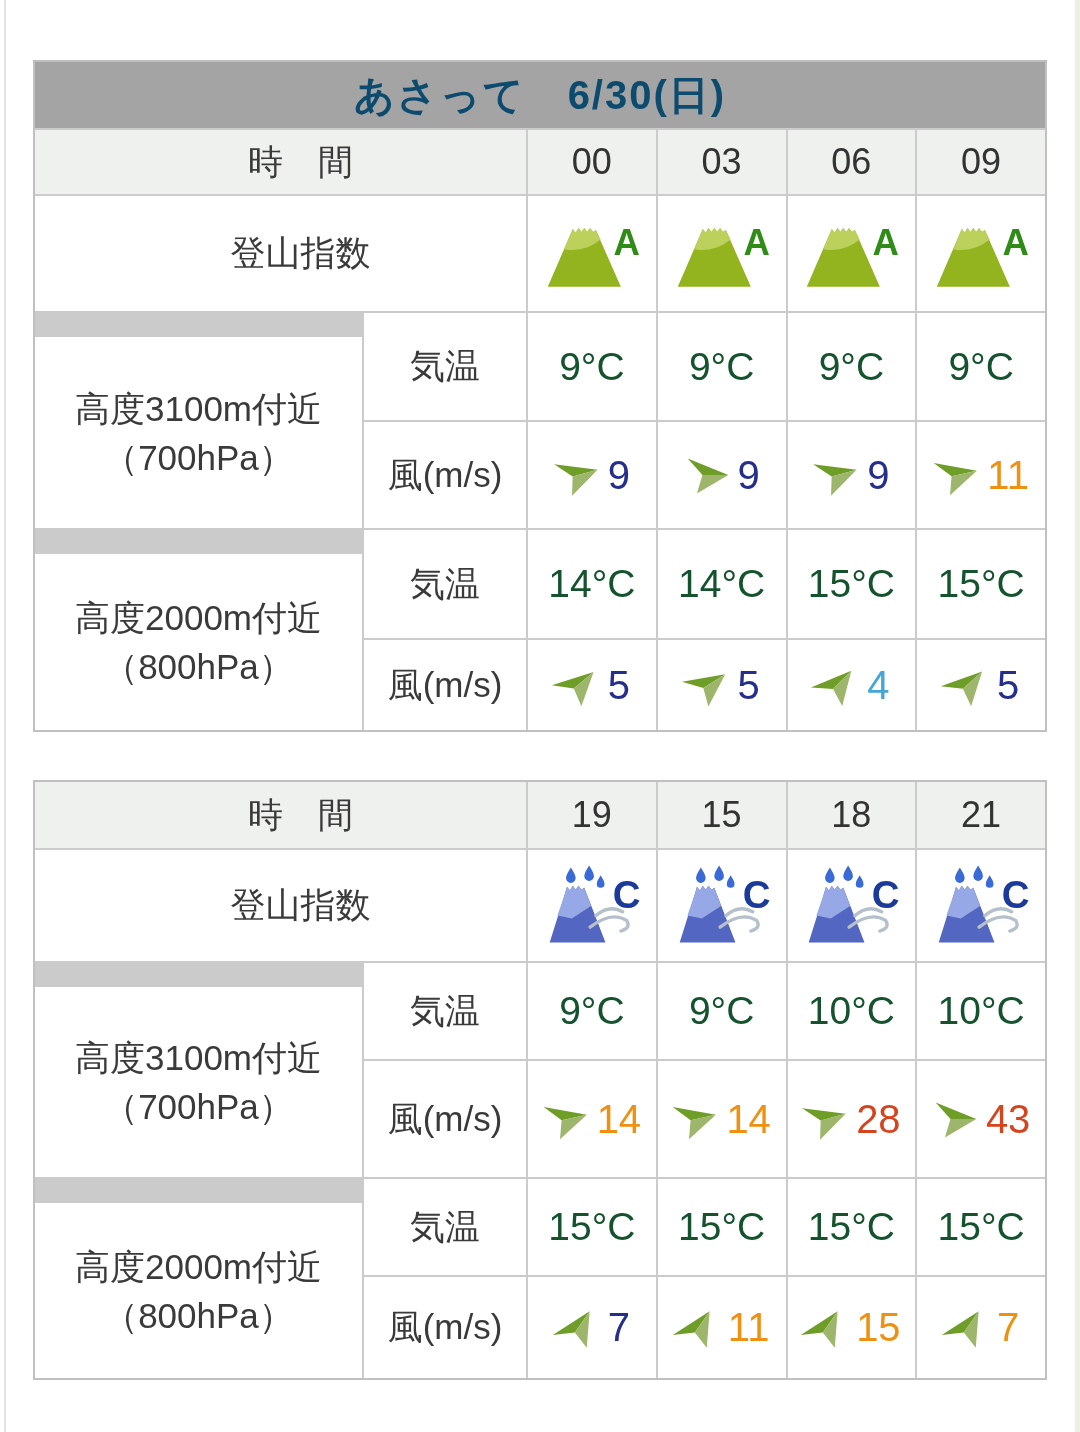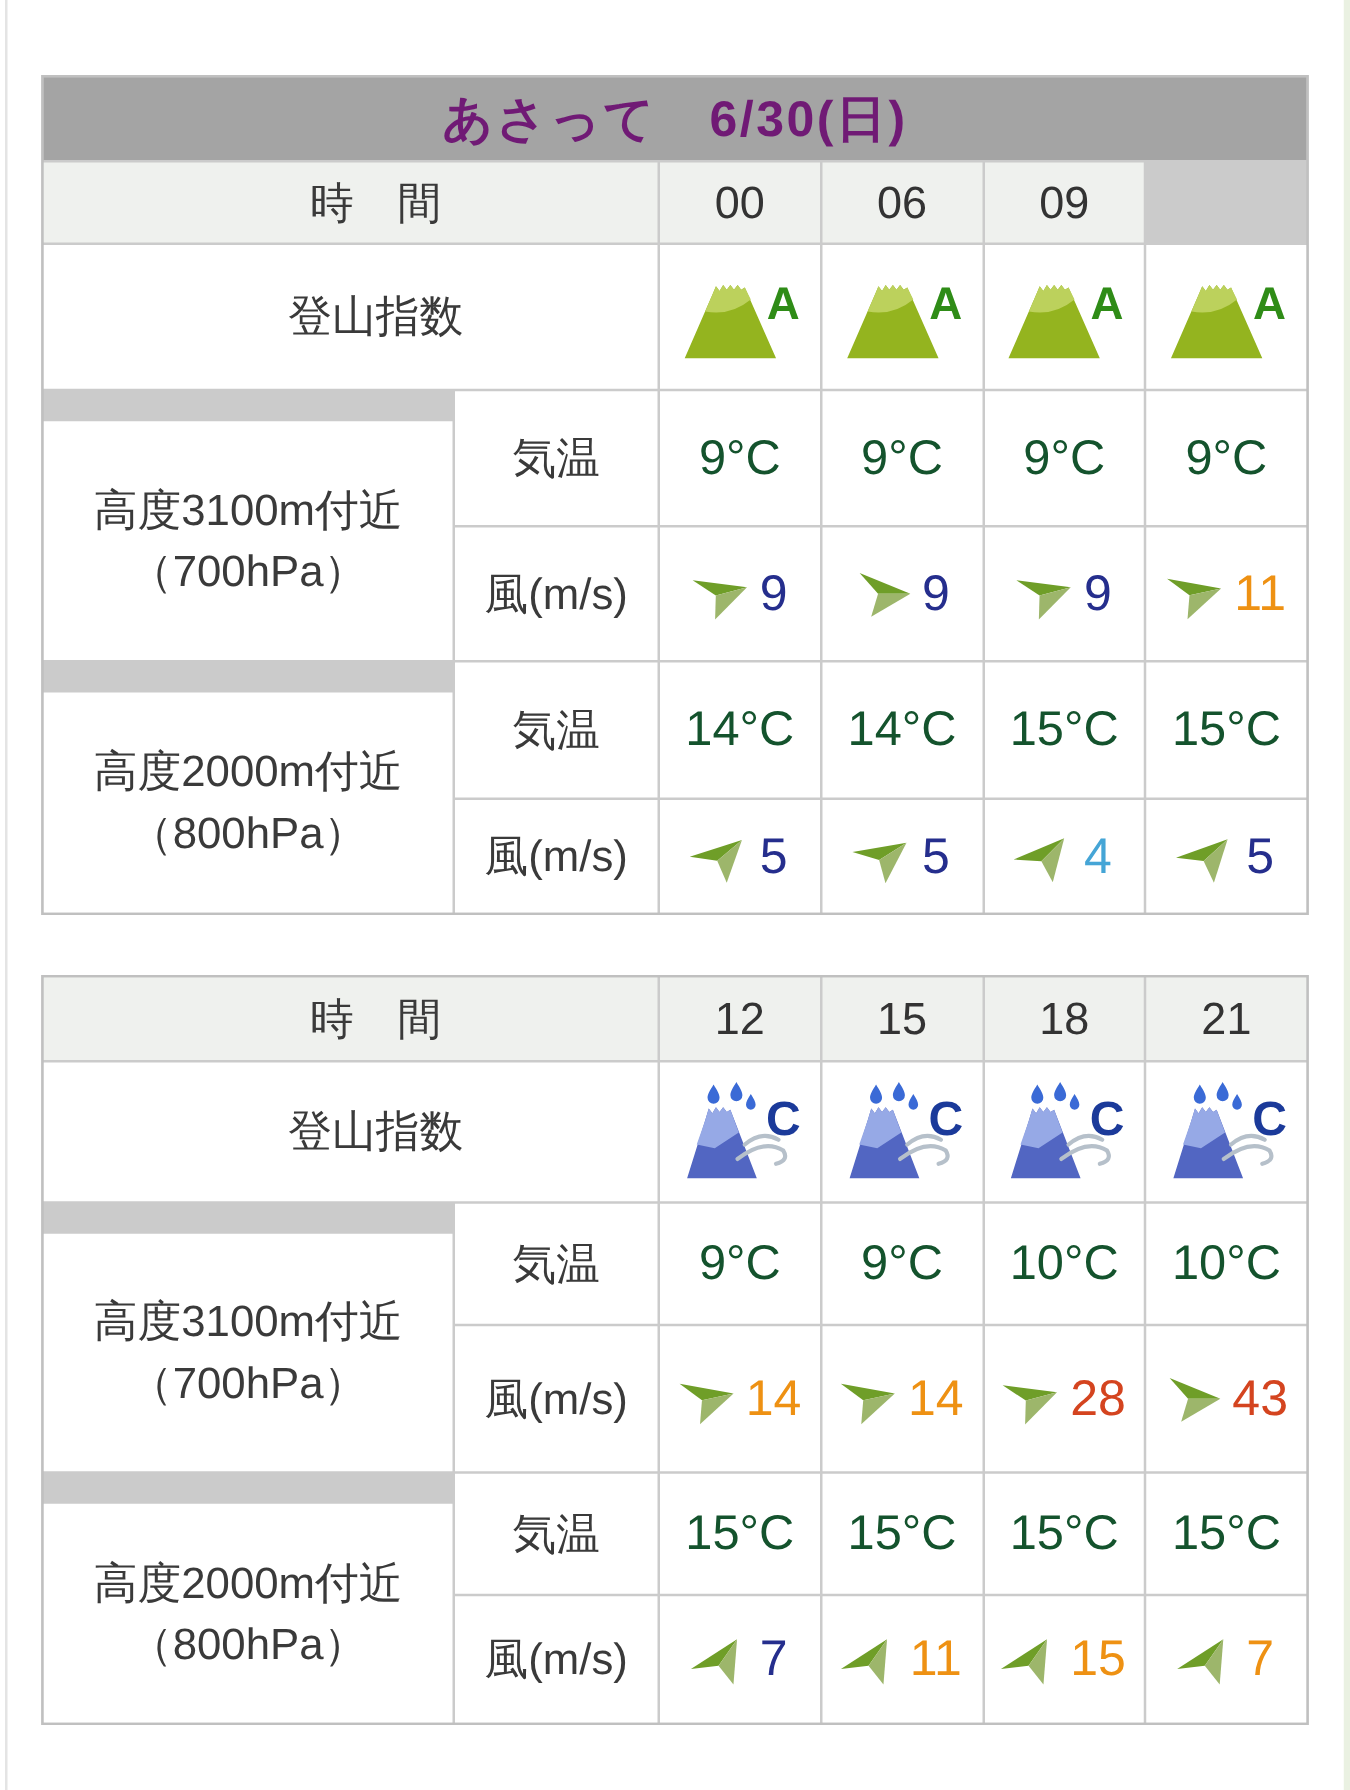--- a/index.html
+++ b/index.html
@@ -12,21 +12,21 @@
   .edge-right{position:absolute;right:0;top:0;width:5px;height:100%;background:#eaf1e2;}
 
   .fc{position:absolute;left:33px;width:1014px;display:grid;
       grid-template-columns:327px 162px 1fr 1fr 1fr 1fr;
       gap:2px;background:#cbcbcb;border:2px solid #c0c0c0;box-sizing:border-box;}
   #t1{top:60px;grid-template-rows:66px 64px 115px 107px 106px 108px 90px;}
   #t2{top:780px;grid-template-rows:66px 111px 96px 116px 96px 101px;}
 
   .cell{background:#ffffff;display:flex;align-items:center;justify-content:center;}
   .shade{background:#eff1ee;}
-  .hdr{grid-column:1/7;background:#a4a4a4;color:#701a75;font-size:40px;font-weight:bold;letter-spacing:2px;}
+  .hdr{grid-column:1/7;background:#a4a4a4;color:#0c4a6e;font-size:40px;font-weight:bold;letter-spacing:2px;}
   .span2{grid-column:1/3;padding-left:40px;}
   .lbl{font-size:35px;color:#3a3a3a;}
   .tval{font-size:36px;color:#333333;}
   .seclabel{grid-column:1;flex-direction:column;font-size:35px;color:#3a3a3a;line-height:1.4;text-align:right;margin-top:24px;}
   #t1 .secA{grid-row:4/6;} #t1 .secB{grid-row:6/8;}
   #t2 .secA{grid-row:3/5;} #t2 .secB{grid-row:5/7;}
   .temp{font-size:39px;font-weight:normal;color:#14532d;}
   .wind{gap:6px;}
   .arrow{width:48px;height:48px;display:inline-flex;transform:rotate(var(--rot,0deg));flex:none;}
   .arrow svg{width:100%;height:100%;}
@@ -63,20 +63,21 @@
 </svg>
 
 <div class="edge-left"></div>
 <div class="edge-right"></div>
 
 <div class="fc" id="t1">
   <div class="cell hdr">あさって　6/30(日)</div>
 
   <div class="cell shade span2 lbl">時　間</div>
   <div class="cell shade tval">00</div>
+  <div class="cell shade tval">03</div>
   <div class="cell shade tval">06</div>
   <div class="cell shade tval">09</div>
 
   <div class="cell span2 lbl">登山指数</div>
   <div class="cell">
     <span class="mt">
         <svg>
           <use href="#sym-mtn-a"></use>
         </svg>
       </span>
@@ -187,21 +188,21 @@
         <svg>
           <use href="#sym-arrow"></use>
         </svg>
       </span>
     <span class="wval" style="color: rgb(37, 46, 141);">5</span>
   </div>
 </div>
 
 <div class="fc" id="t2">
   <div class="cell shade span2 lbl">時　間</div>
-  <div class="cell shade tval">12</div>
+  <div class="cell shade tval">19</div>
   <div class="cell shade tval">15</div>
   <div class="cell shade tval">18</div>
   <div class="cell shade tval">21</div>
 
   <div class="cell span2 lbl">登山指数</div>
   <div class="cell">
     <span class="mt">
         <svg>
           <use href="#sym-mtn-c"></use>
         </svg>

